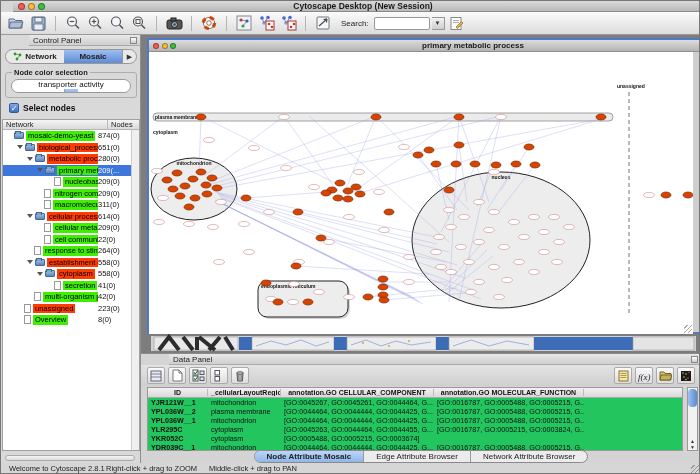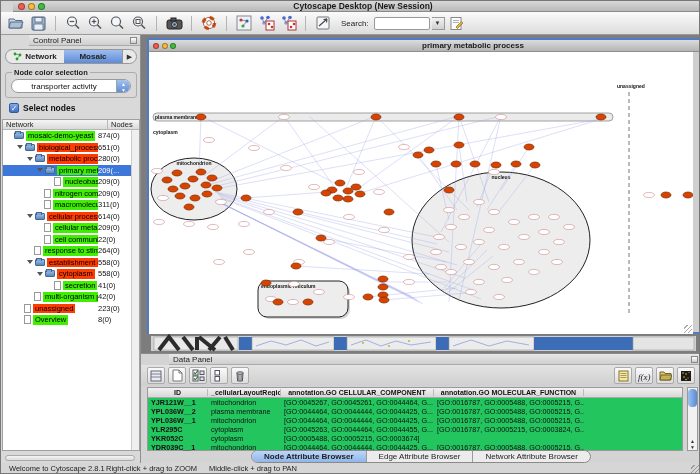--- a/index.html
+++ b/index.html
@@ -37,21 +37,21 @@
   .cp-tab{flex:1;display:flex;align-items:center;justify-content:center;gap:3px;
     font-size:8px;font-weight:bold;color:#222;}
   .cp-tab.active{background:linear-gradient(#9dbdf0,#5f8cd6);}
   .cp-tab-arrow{width:14px;display:flex;align-items:center;justify-content:center;
     border-left:1px solid #979797;font-size:7px;color:#333;}
   .groupbox{position:absolute;left:4px;top:37px;width:132px;height:26px;
     border:1px solid #adadad;border-radius:3px;}
   .grouplbl{position:absolute;left:6px;top:-5px;background:#d9d9d9;padding:0 2px;
     font-size:7.5px;font-weight:bold;color:#222;}
   .combo{position:absolute;left:5px;top:6px;width:120px;height:14px;background:#fff;
-    border:1px solid #9a9a9a;border-radius:7px;display:flex;align-items:center;overflow:hidden;}
+    border:1px solid #9a9a9a;border-radius:7px;display:flex;align-items:center;overflow:hidden;flex-direction:column;}
   .combo-val{flex:1;font-size:8px;color:#111;text-align:center;}
   .combo-btn{width:14px;height:14px;background:linear-gradient(#a8c6f2,#5d88d2);
     border-left:1px solid #8aa;color:#fff;font-size:5px;line-height:6px;text-align:center;padding-top:2px;}
   .chk-row{position:absolute;left:8px;top:68px;display:flex;align-items:center;gap:4px;}
   .chk{width:10px;height:10px;border-radius:2px;background:linear-gradient(#7fa9e6,#3f6fc2);
     border:1px solid #36599a;color:#fff;font-size:8px;line-height:10px;text-align:center;}
   .chk-lbl{font-size:8.5px;font-weight:bold;color:#111;}
   .treebox{position:absolute;left:1px;top:84px;width:138px;height:332px;background:#fff;
     border:1px solid #a0a0a0;}
   .tree-head{height:10px;background:linear-gradient(#f5f5f5,#dadada);border-bottom:1px solid #b5b5b5;
@@ -735,21 +735,21 @@
           <span class="dcell c2">[GO:0044464, GO:0044444, GO:0044425, G...</span>
           <span class="dcell c3">[GO:0016787, GO:0005488, GO:0005215, G...</span>
         </div>
       </div>
     <div class="dvscroll">
       <span class="dthumb"></span>
       <span class="darrows">▲<br>▼</span>
     </div>
     <div class="btabs">
       <div class="btab-group">
-        <span class="btab active">Node Attribute Browser</span>
+        <span class="btab active">Node Attribute Mosaic</span>
         <span class="btab">Edge Attribute Browser</span>
         <span class="btab">Network Attribute Browser</span>
       </div>
     </div>
   </div>
 
   <div class="statusbar">
     <span class="status-item" style="left:8px">Welcome to Cytoscape 2.8.1</span>
     <span class="status-item" style="left:105px">Right-click + drag to ZOOM</span>
     <span class="status-item" style="left:208px">Middle-click + drag to PAN</span>

